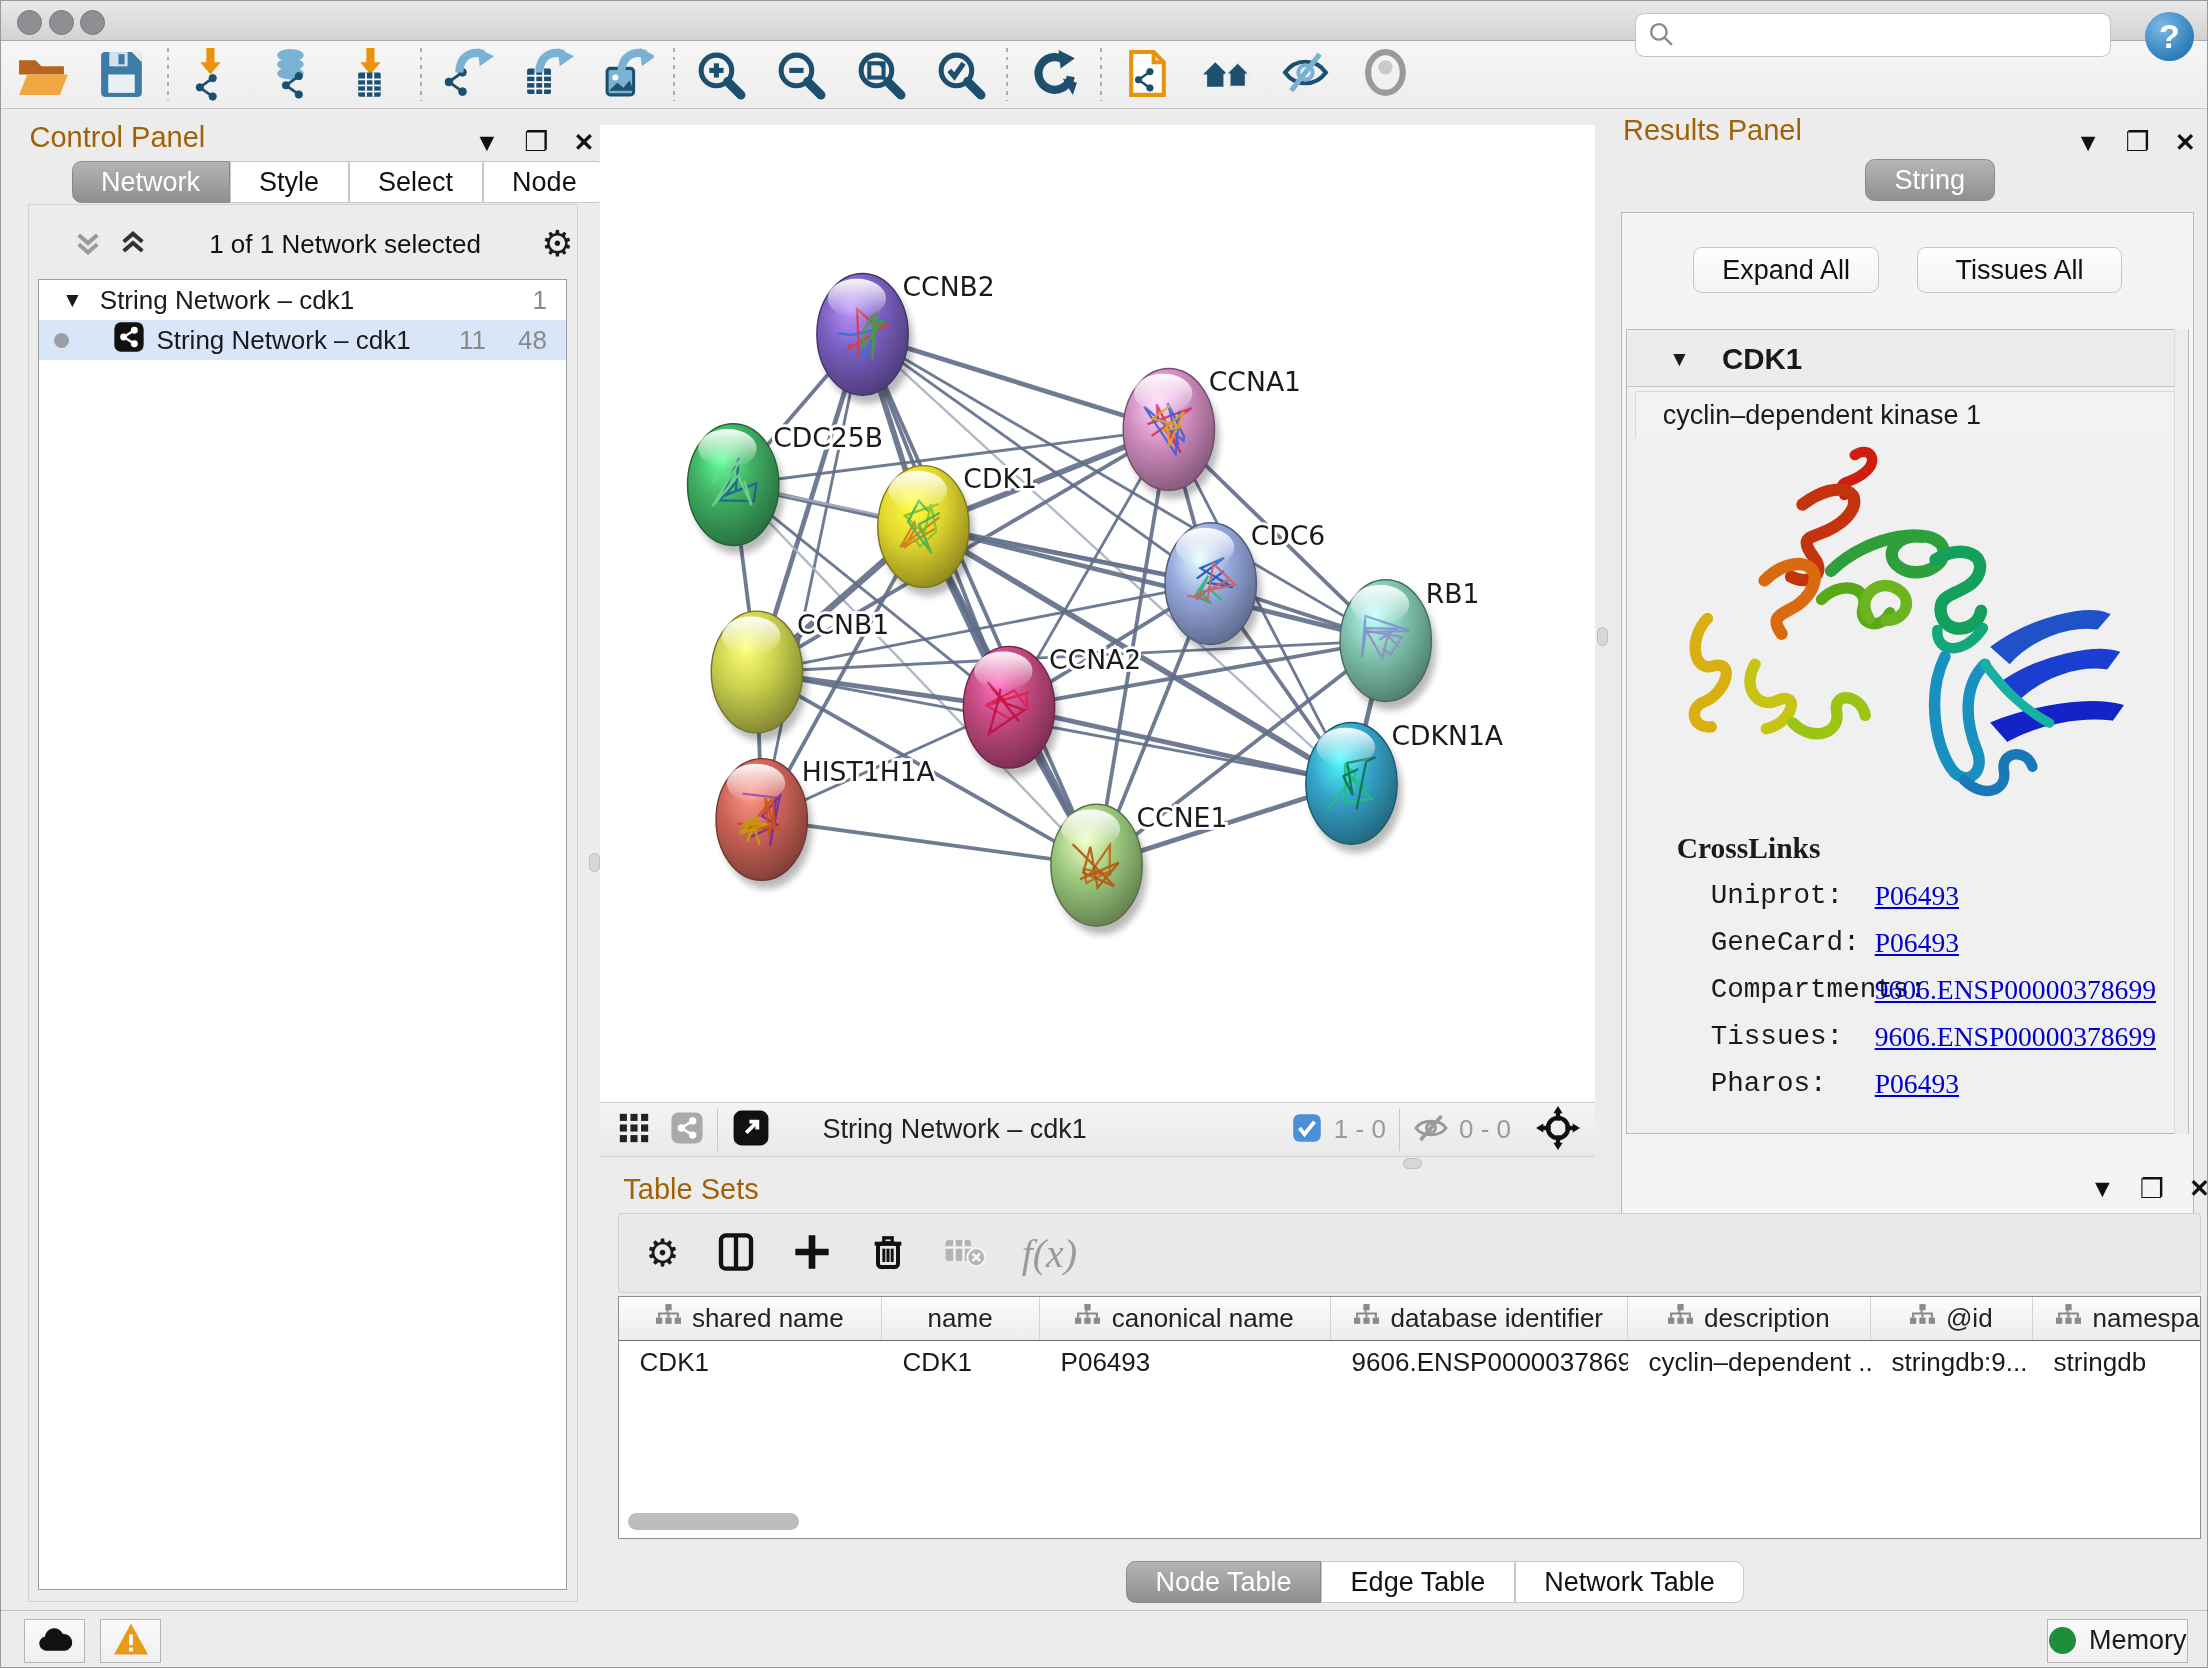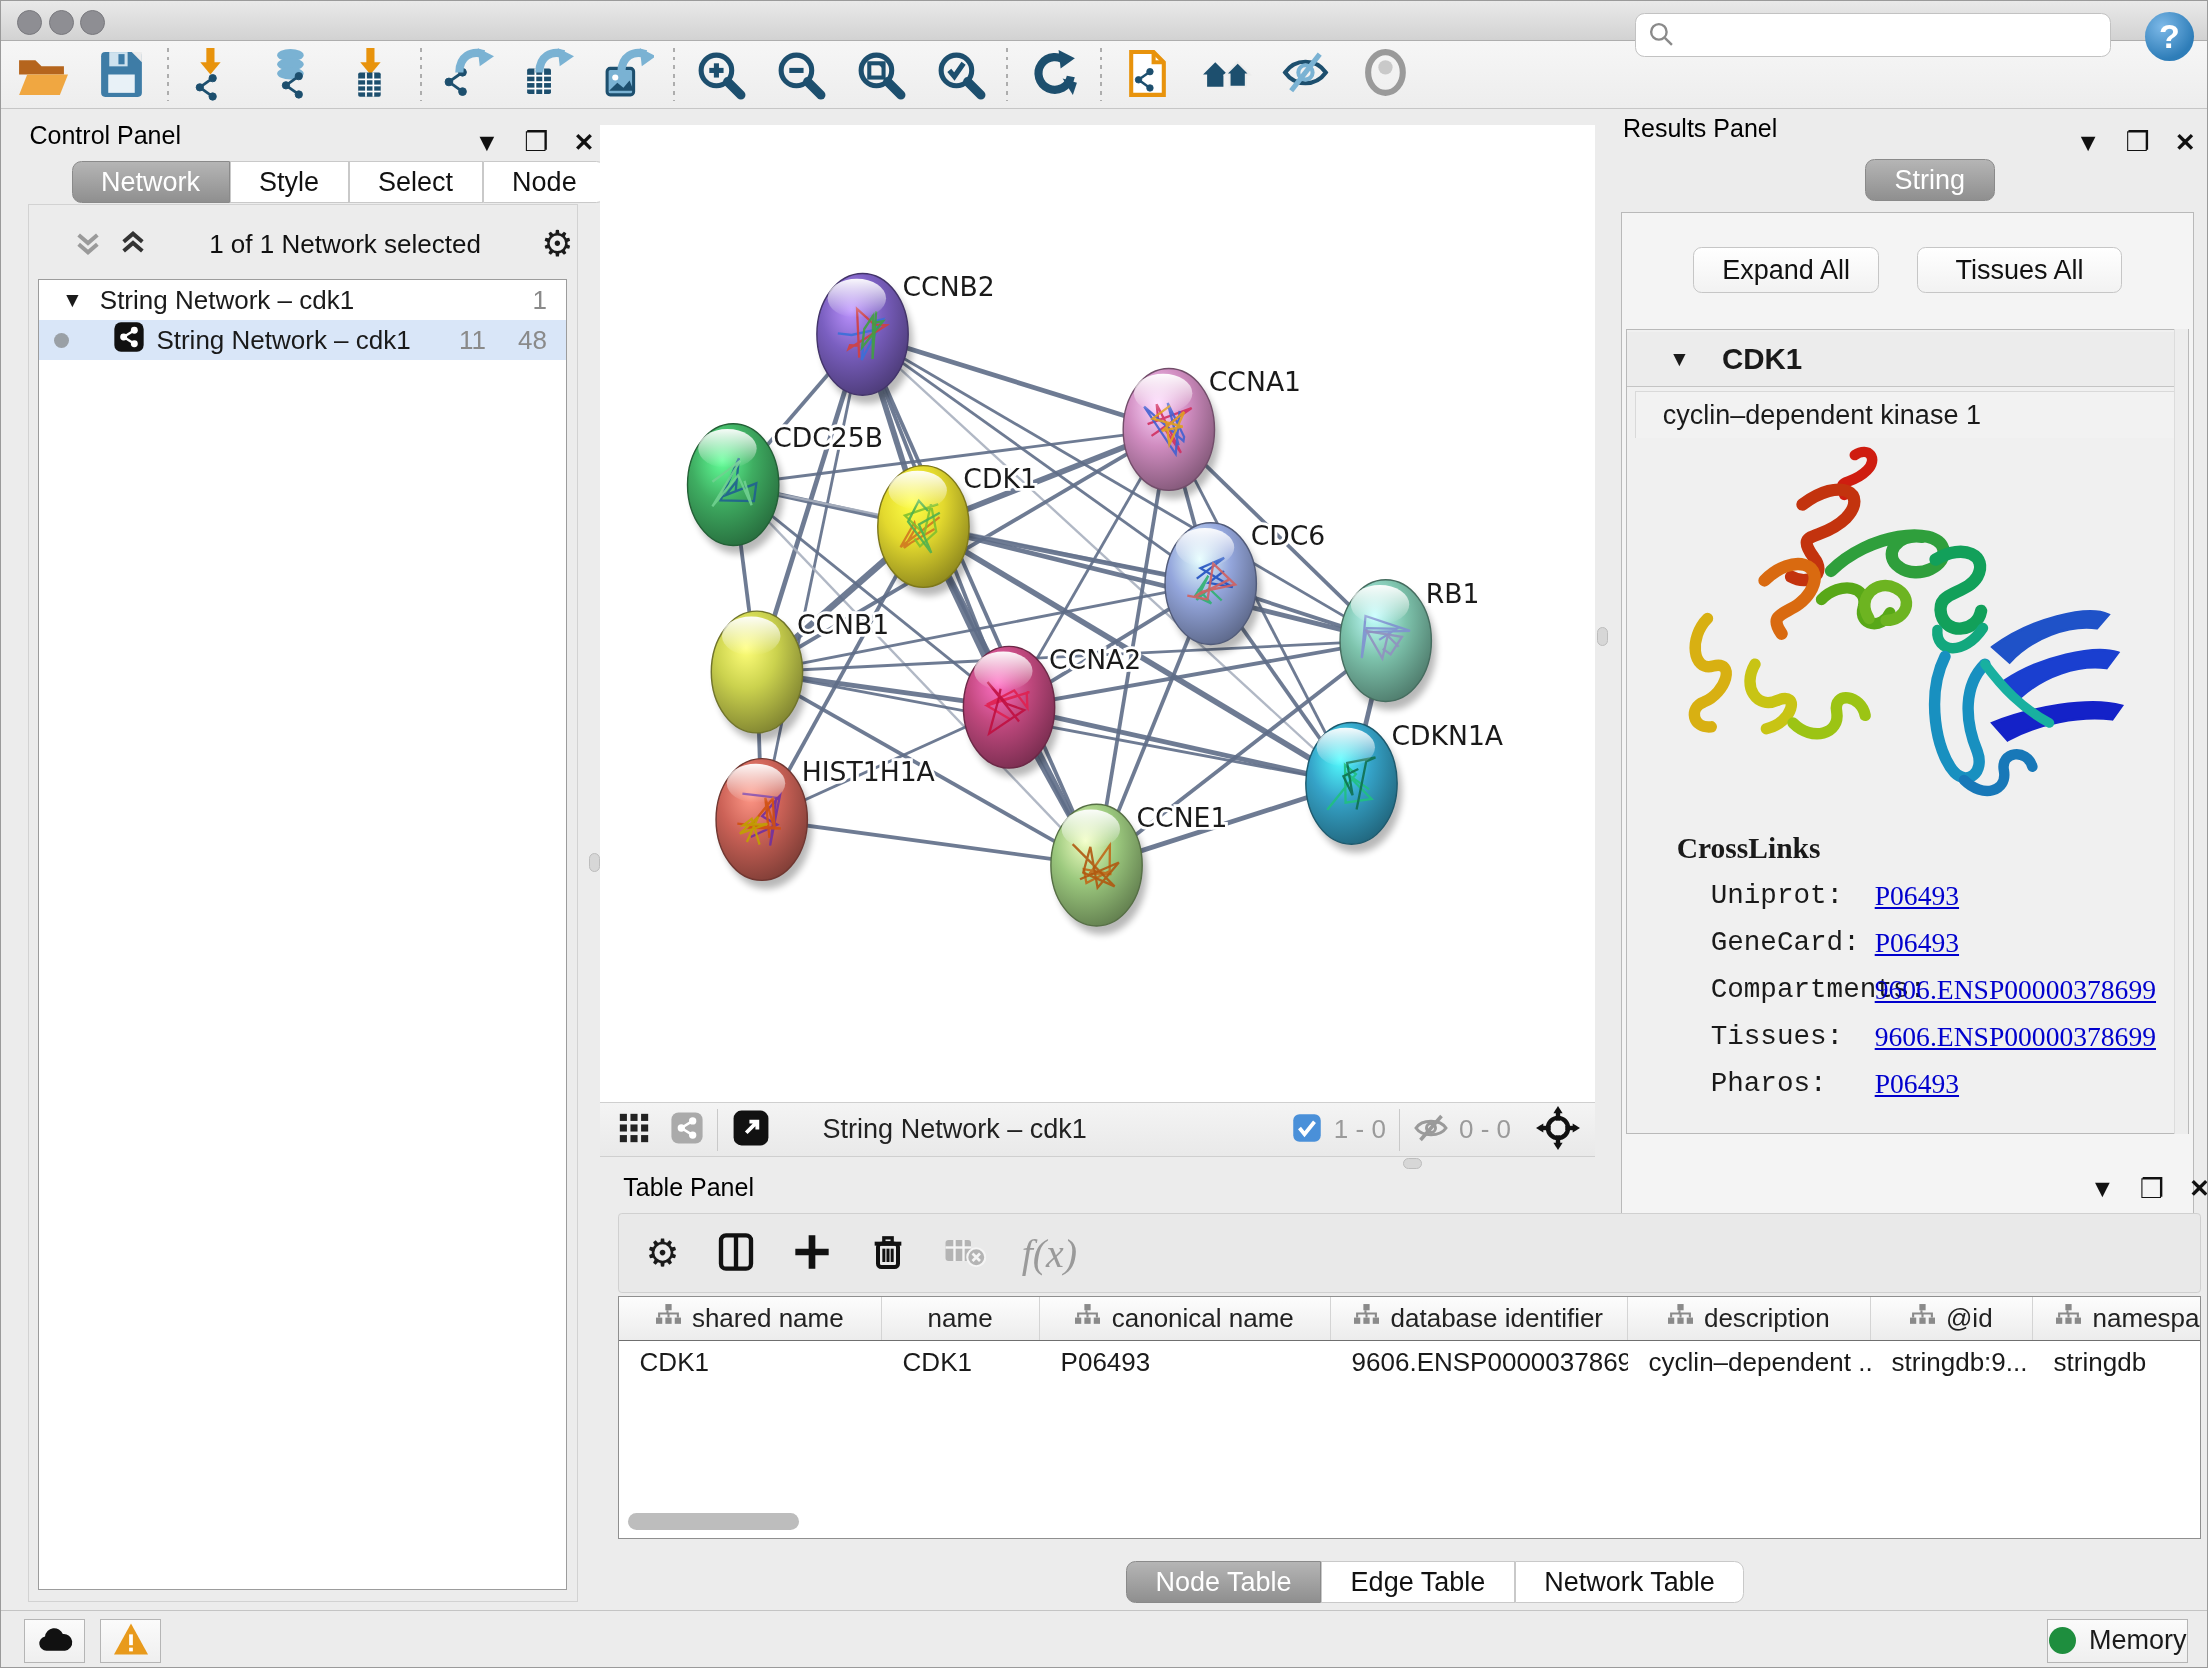--- a/index.html
+++ b/index.html
@@ -22,21 +22,21 @@
   .tb-sep{width:1.9px;height:53px;margin:0 5.7px;flex:0 0 auto;
     background-image:repeating-linear-gradient(#adadad 0 3.8px,transparent 3.8px 8.6px);}
   .searchbox{position:absolute;left:1634px;top:12.4px;width:476px;height:44px;background:#fff;
     border:1.9px solid #c2c2c2;border-radius:9.5px;display:flex;align-items:center;padding-left:11.4px;}
   .searchbox input{border:none;outline:none;font-size:25px;width:409px;background:transparent;
     font-family:"Liberation Sans",sans-serif;}
   .help-btn{position:absolute;left:2144px;top:10.5px;width:49px;height:49px;border-radius:50%;
     background:radial-gradient(circle at 35% 30%,#7db9e8,#2e7db8 70%);color:#fff;font-size:34px;
     font-weight:bold;display:flex;align-items:center;justify-content:center;}
   
-  .panel-title{font-size:25px;color:#000000;}
+  .panel-title{font-size:29px;color:#a16207;}
   .panel-ctrls{position:absolute;top:13.3px;display:flex;gap:25px;align-items:center;
     font-size:25px;color:#111;}
   .tabbar{display:flex;}
   .tab{height:42px;padding:0 28.5px;display:flex;align-items:center;justify-content:center;
     background:#fff;border:1px solid #c9c9c9;font-size:27px;color:#111;}
   .tab:first-child{border-radius:9.5px 0 0 9.5px;}
   .tab:last-child{border-radius:0 9.5px 9.5px 0;}
   .tab.active{background:linear-gradient(#b5b5b5,#8f8f8f);color:#fff;border-color:#8a8a8a;}
   .btn{background:linear-gradient(#ffffff,#f2f2f2);border:1.9px solid #c6c6c6;border-radius:8.6px;
     font-size:27px;color:#111;display:flex;align-items:center;justify-content:center;}
@@ -723,21 +723,21 @@
                <a href="#">P06493</a>
               </div>
             </div>
         </div>
       </div>
       <div class="rp-scroll"></div>
     </div>
   </div>
 
   <div class="table-panel">
-    <span class="panel-title" style="position:absolute;left:13.3px;top:3.8px">Table Panel</span>
+    <span class="panel-title" style="position:absolute;left:13.3px;top:3.8px">Table Sets</span>
     <div class="panel-ctrls" style="right:0px;top:3.8px">
       <span>▼</span>
       <span style="font-size:27px">❐</span>
       <span style="font-weight:bold">✕</span>
     </div>
     <div class="tp-toolbar">
       <span style="font-size:38px">⚙</span>
       <span>
         <svg width="40" height="40" viewBox="0 0 24 24">
             <rect x="3" y="2" width="18" height="20" rx="3" fill="none" stroke="#111" stroke-width="2.6"></rect>

